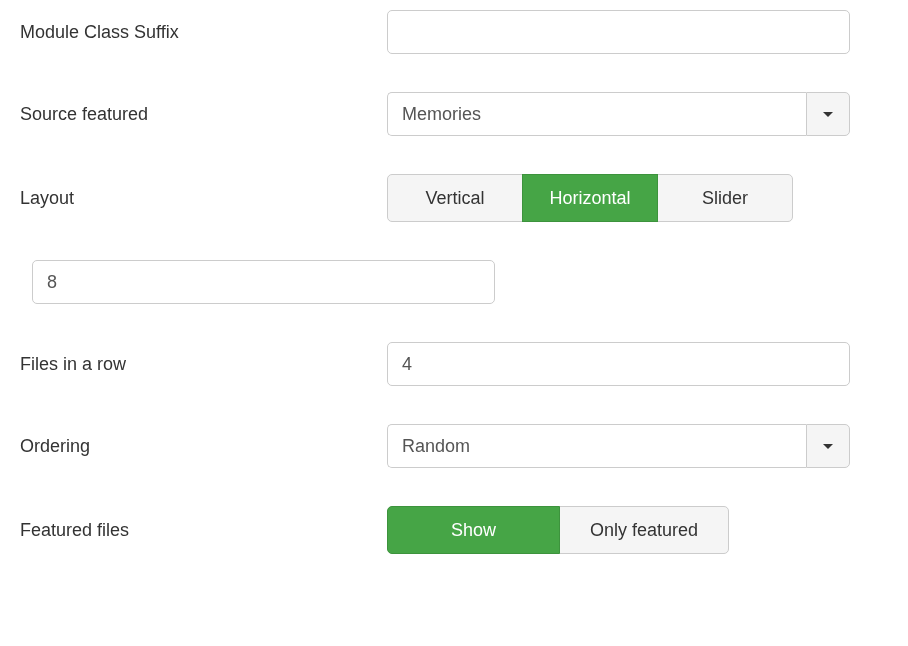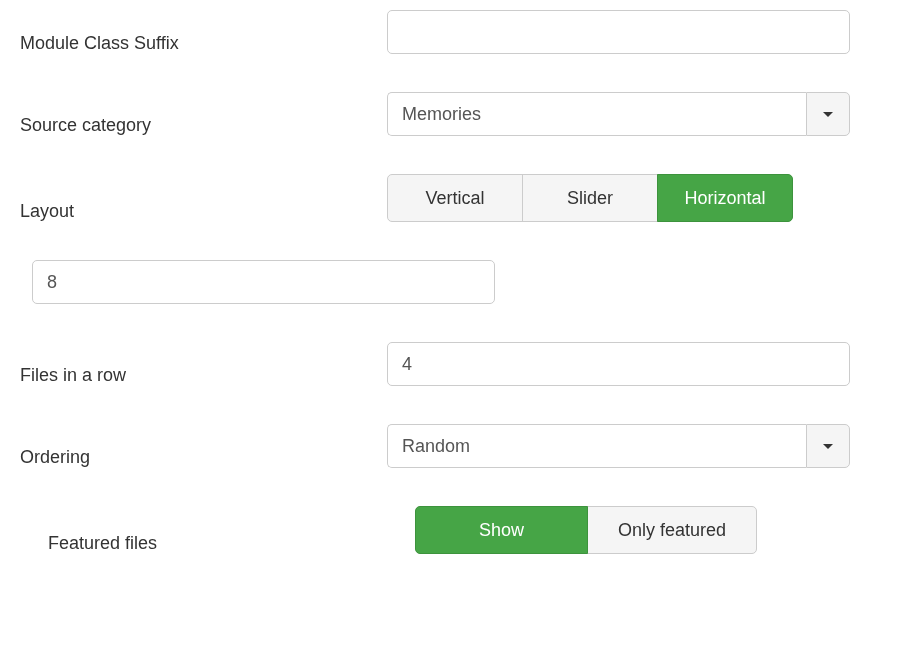--- a/index.html
+++ b/index.html
@@ -6,24 +6,24 @@
     body {
       font-family: -apple-system, BlinkMacSystemFont, "Segoe UI", Helvetica, Arial, sans-serif;
       font-size: 18px;
       color: #333;
       background: #fff;
       padding: 10px 0 10px 20px;
       width: 908px;
     }
     .form-row {
       display: flex;
-      align-items: flex-end;
+      align-items: center;
       margin-bottom: 38px;
     }
-    .form-row:last-child { margin-bottom: 0; margin-left: 28px; }
+    .form-row:last-child { margin-bottom: 0; }
     .form-label {
       width: 355px;
       color: #333;
       font-size: 18px;
     }
     .form-control-wrap {
       flex: 0 0 auto;
       padding-left: 12px;
     }
     .text-input {
@@ -108,38 +108,38 @@
 <body>
 
 <div class="form-row">
   <label class="form-label">Module Class Suffix</label>
   <div class="form-control-wrap">
     <input type="text" class="text-input" value="" style="">
   </div>
 </div>
 
 <div class="form-row">
-  <label class="form-label">Source category</label>
+  <label class="form-label">Source featured</label>
   <div class="form-control-wrap">
     <div class="select-group">
       <div class="select-main">Memories</div>
       <div class="select-toggle">
         <span class="caret-down"></span>
       </div>
     </div>
   </div>
 </div>
 
 <div class="form-row">
   <label class="form-label">Layout</label>
   <div class="form-control-wrap">
     <div class="btn-group">
       <button class="btn btn-layout">Vertical</button>
+      <button class="btn btn-layout active">Horizontal</button>
       <button class="btn btn-layout">Slider</button>
-      <button class="btn btn-layout active">Horizontal</button>
     </div>
   </div>
 </div>
 
 <div class="form-row">
   <div class="form-control-wrap">
     <input type="text" class="text-input" value="8" style="">
   </div>
 </div>
 

